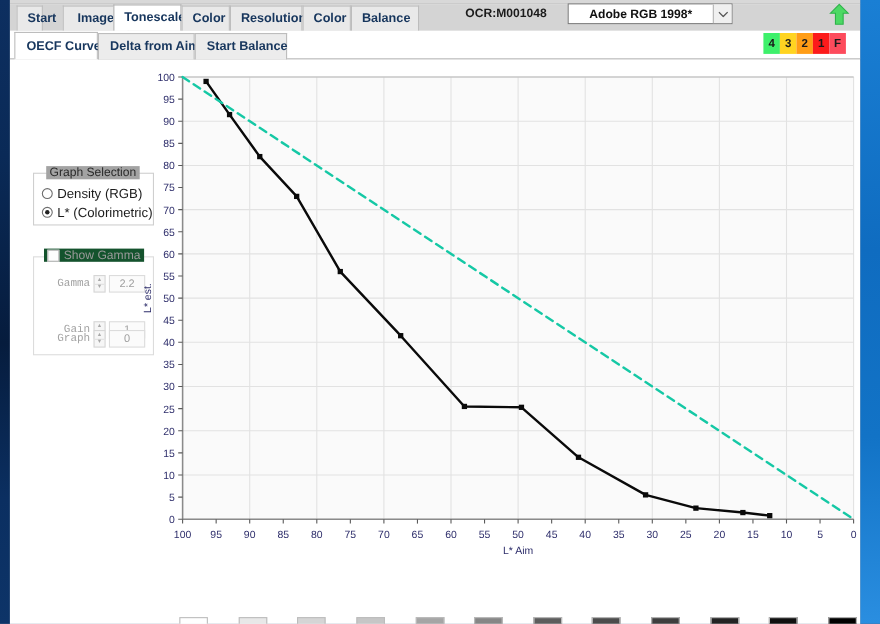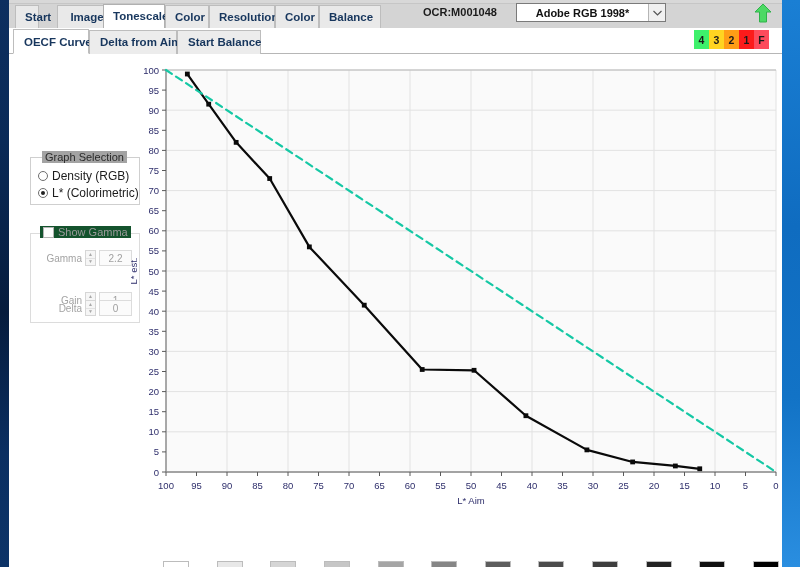--- a/index.html
+++ b/index.html
@@ -81,21 +81,21 @@
   .radio.on::after { content:""; position:absolute; left:2px; top:2px; width:4px;
      height:4px; border-radius:50%; background:#222; }
 
   #gamma-group { left:21px; top:178px; width:110px; height:90px; border-color:#dcdcdc; }
   #show-gamma-row { position:absolute; top:-8px; left:9px; background:#14532d;
      padding:0 3px; display:flex; align-items:center; gap:4px; }
   .chk { width:11px; height:11px; border:1px solid #b4b4b4; background:#fdfdfd; flex:none; }
   #show-gamma-label { font-size:11px; color:#9a9a9a; }
 
   .spin-row { position:absolute; right:7px; display:flex; align-items:center; gap:3px; }
-  .spin-label { font-size:10px; color:#a3a3a3; text-align:right; }
+  .spin-label { font-size:10px; color:#a3a3a3; text-align:right;font-family:Liberation Mono, monospace; }
   .spin-btns { width:11px; height:16px; border:1px solid #d6d6d6; background:#f6f6f6;
      display:flex; flex-direction:column; }
   .spin-btns span { flex:1; display:flex; align-items:center; justify-content:center;
      font-size:5px; color:#a9a9a9; line-height:1; }
   .spin-btns span:first-child { border-bottom:1px solid #e2e2e2; }
   .spin-val { width:33px; height:16px; border:1px solid #dcdcdc; background:#fbfbfb;
      font-size:10px; color:#a0a0a0; text-align:center; line-height:15px; }
 
   
   #plot-wrap { position:absolute; left:115px; top:5px; width:655px; height:500px; }
@@ -188,21 +188,21 @@
       </div>
       <div class="spin-row" style="top:58px">
         <span class="spin-label">Gain</span>
         <span class="spin-btns">
             <span>▲</span>
             <span>▼</span>
           </span>
         <span class="spin-val">1</span>
       </div>
       <div class="spin-row" style="top:66px">
-        <span class="spin-label">Delta</span>
+        <span class="spin-label">Graph</span>
         <span class="spin-btns">
             <span>▲</span>
             <span>▼</span>
           </span>
         <span class="spin-val">0</span>
       </div>
     </div>
 
     <div id="plot-wrap">
       <svg id="plot-svg" width="655" height="500" viewBox="0 0 655 500">

